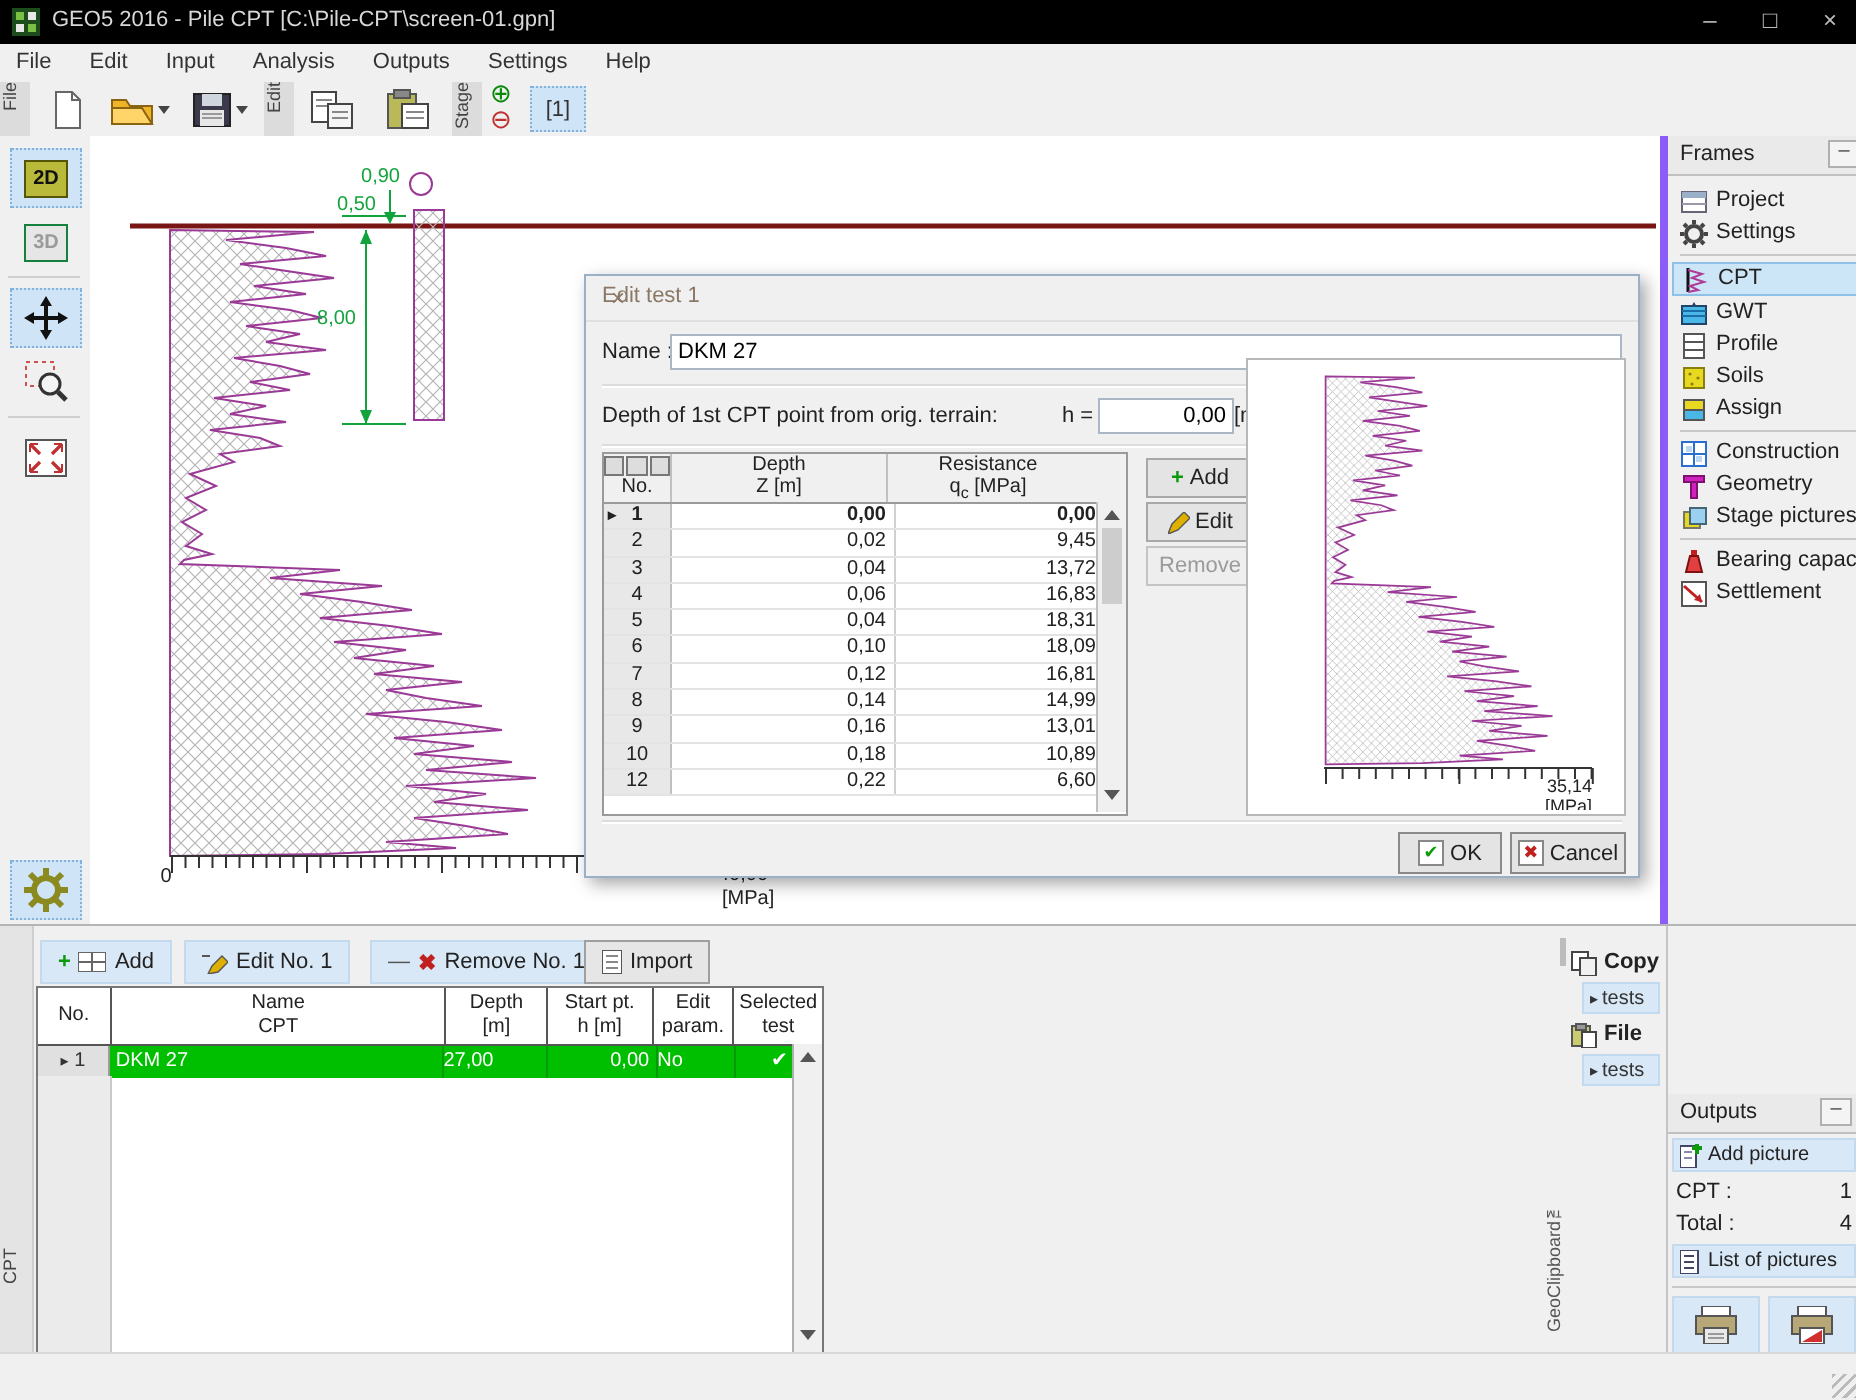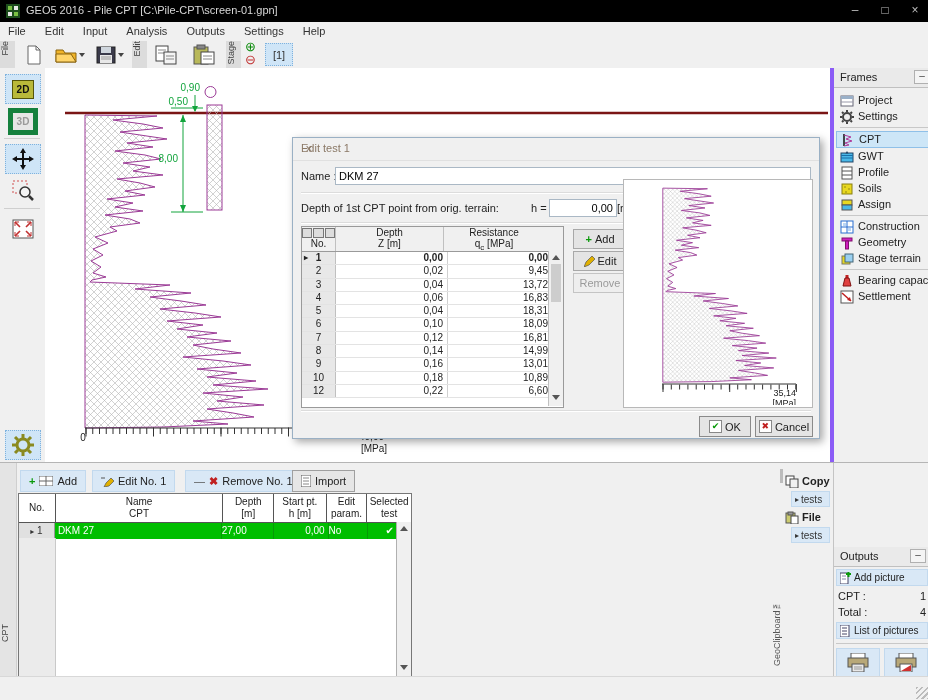--- a/index.html
+++ b/index.html
@@ -19,21 +19,21 @@
   .tbtn{position:absolute;top:1px;height:25px;display:flex;align-items:center;justify-content:center;}
   .caret{width:0;height:0;border-left:3px solid transparent;border-right:3px solid transparent;border-top:4px solid #444;display:inline-block;margin-left:2px;}
   .stagebtn{font-size:13px;line-height:12px;}
   .stage1{background:#cfe5f7;border:1px dotted #7fb2dd;width:26px;text-align:center;color:#333;}
   
   .lefttools{left:0;top:68px;width:45px;height:394px;background:#f0f0f0;border-right:1px solid #d0d0d0;}
   .ltbtn{position:absolute;left:5px;width:34px;height:28px;display:flex;align-items:center;justify-content:center;border:1px solid transparent;}
   .ltsel{background:#cfe5f7;border:1px dotted #7fb2dd;}
   .sep-h{position:absolute;left:4px;width:36px;height:1px;background:#cfcfcf;}
   .badge2d{background:#b9b93a;border:1px solid #55550a;color:#111;font-weight:bold;font-size:10px;padding:3px 4px;}
-  .badge3d{background:#e6e6e6;border:5px solid #15803d;color:#9a9a9a;font-weight:bold;font-size:10px;padding:3px 4px;}
+  .badge3d{background:#e6e6e6;border:1px solid #15803d;color:#9a9a9a;font-weight:bold;font-size:10px;padding:3px 4px;}
   
   .canvas{left:45px;top:68px;width:785px;height:394px;background:#fff;}
   
   .frames{left:830px;top:68px;width:100px;height:394px;background:#f0f0f0;border-left:4px solid #8b5cf6;}
   .phead{position:relative;height:16px;border-bottom:1px solid #c0c0c0;padding:3px 4px 0 6px;font-size:11px;color:#222;background:#eaeaea;}
   .pmin{position:absolute;right:4px;top:2px;width:14px;height:12px;border:1px solid #b0b0b0;background:#f4f4f4;text-align:center;line-height:9px;font-size:10px;color:#444;}
   .fitem{position:relative;height:15px;line-height:15px;padding-left:22px;margin:1px 2px;cursor:default;white-space:nowrap;}
   .fitem svg{position:absolute;left:4px;top:1px;}
   .fsel{background:#cde6f7;border:1px solid #8fc0e8;}
   .fsep{height:1px;background:#c8c8c8;margin:3px 6px;}
@@ -340,21 +340,21 @@
             <rect x="2" y="2" width="10" height="3" fill="#d020c0" stroke="#80106e"></rect>
             <rect x="5.5" y="5" width="3" height="8" fill="#d020c0" stroke="#80106e"></rect>
           </svg>
         <span>Geometry</span>
       </div>
       <div class="fitem">
         <svg width="14" height="14">
             <rect x="2" y="4" width="8" height="8" fill="#e8d820" stroke="#776"></rect>
             <rect x="5" y="2" width="8" height="8" fill="#9ad0f0" stroke="#467"></rect>
           </svg>
-        <span>Stage terrain</span>
+        <span>Stage pictures</span>
       </div>
       <div class="fsep"></div>
       <div class="fitem">
         <svg width="14" height="14">
             <rect x="5.5" y="1" width="3" height="3" fill="#c02020"></rect>
             <path d="M5,4 L9,4 11,12 3,12 Z" fill="#e04040" stroke="#801010"></path>
           </svg>
         <span>Bearing capacity</span>
       </div>
       <div class="fitem">

